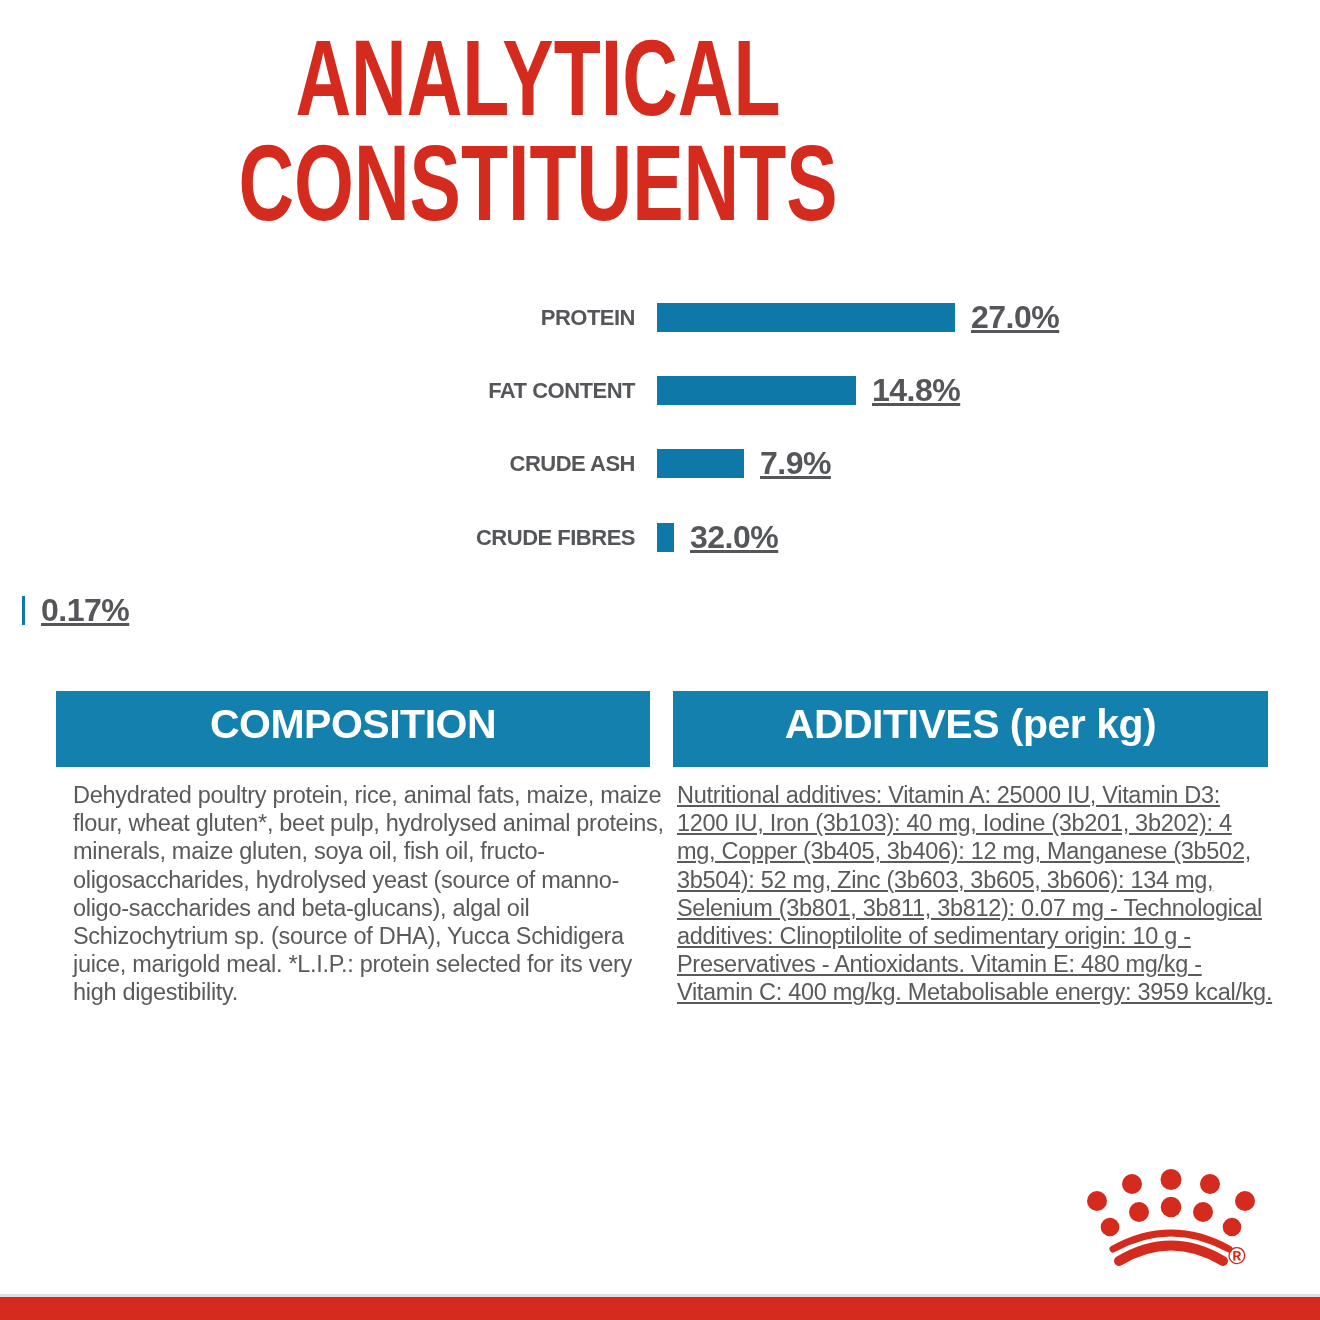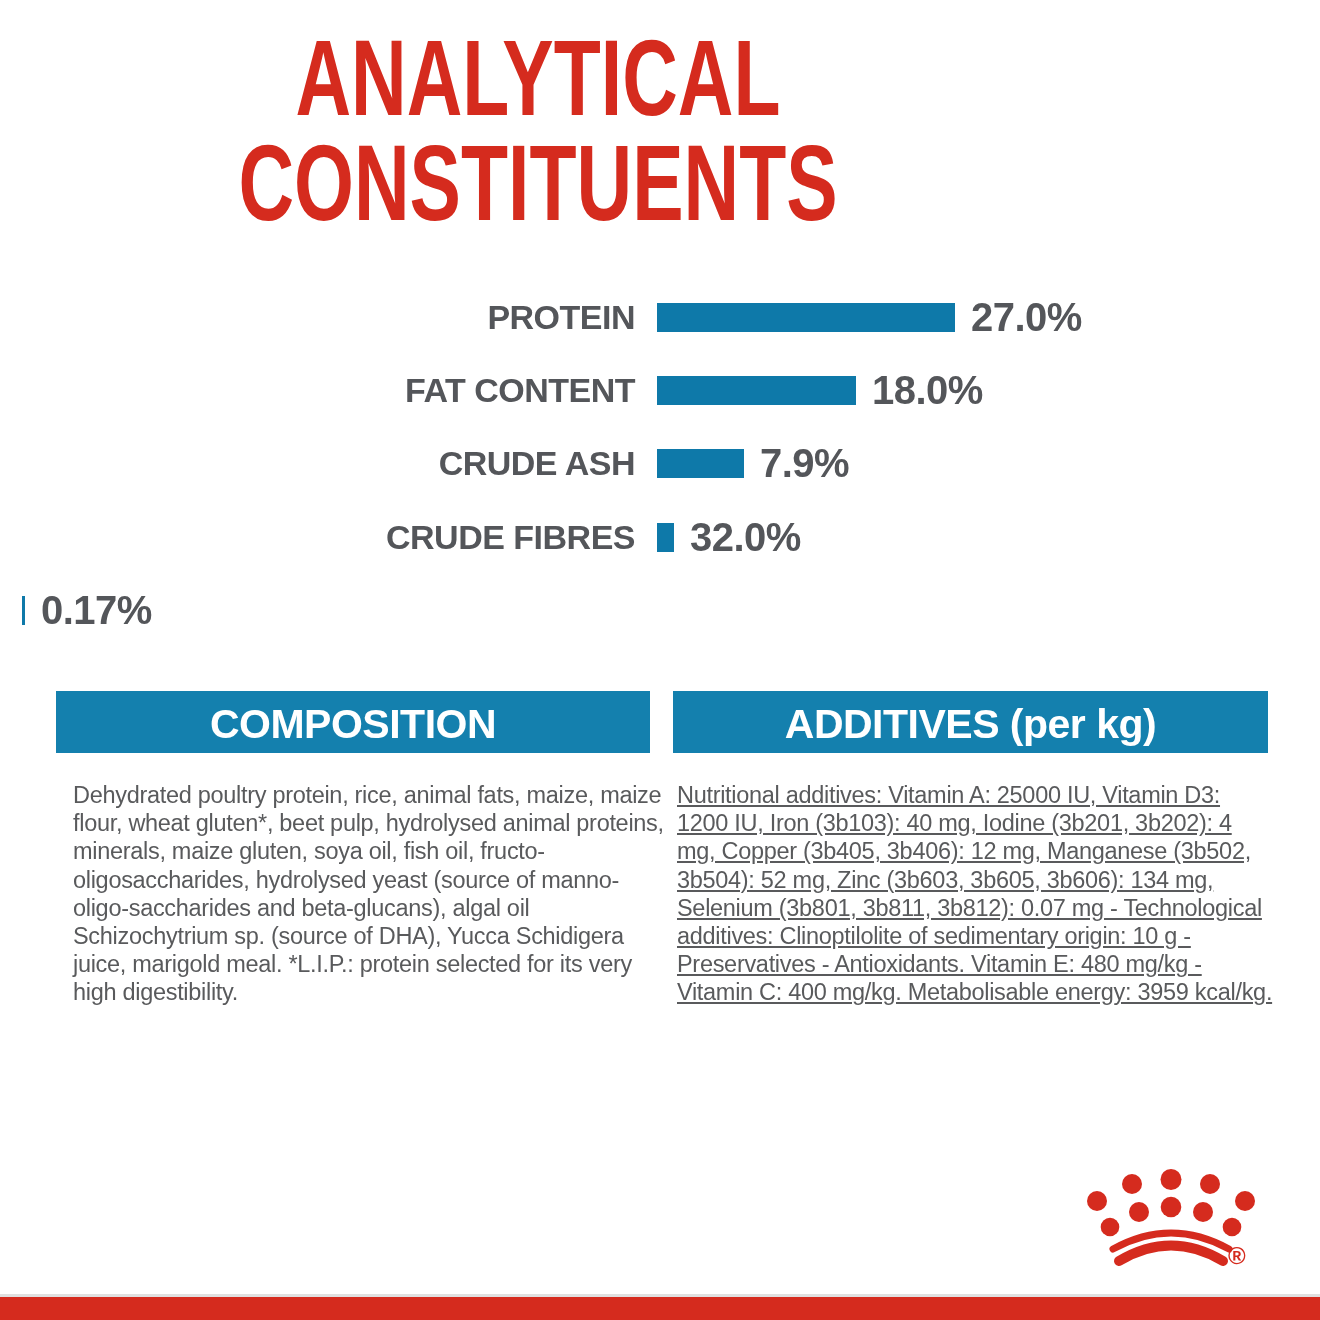--- a/index.html
+++ b/index.html
@@ -27,36 +27,36 @@
   }
   .title-line{transform:scaleX(0.72);}
 
   
   .bar-row{
     position:absolute;left:0;height:29px;width:1320px;
     display:flex;align-items:center;
   }
   .bar-label{
     display:inline-block;width:635px;text-align:right;
-    font-weight:bold;font-size:34px;letter-spacing:-0.5px;
+    font-weight:bold;font-size:22px;letter-spacing:-0.5px;
     color:var(--label-gray);white-space:nowrap;
   }
   .bar-fill{
     display:inline-block;height:29px;margin-left:22px;
     background:var(--blue-bar);flex:0 0 auto;
   }
   .bar-value{
     display:inline-block;margin-left:16px;
-    font-weight:bold;font-size:40px;letter-spacing:-0.5px;
-    color:var(--label-gray);white-space:nowrap;
+    font-weight:bold;font-size:32px;letter-spacing:-0.5px;
+    color:var(--label-gray);white-space:nowrap;text-decoration:underline;
   }
 
   
   .section-header{
-    position:absolute;top:691px;height:62px;
+    position:absolute;top:691px;height:76px;
     background:var(--blue-header);
     color:#ffffff;font-weight:bold;font-size:41px;letter-spacing:-0.5px;
     text-align:center;line-height:66px;white-space:nowrap;
   }
   .section-header.composition{left:56px;width:594px;}
   .section-header.additives{left:673px;width:595px;}
 
   
   .section-body{
     position:absolute;top:781px;width:598px;
@@ -92,21 +92,21 @@
 
   <div>
     <div class="bar-row" style="top:303px">
       <span class="bar-label">PROTEIN</span>
       <span class="bar-fill" style="width: 298px;"></span>
       <span class="bar-value">27.0%</span>
     </div>
     <div class="bar-row" style="top:376px">
       <span class="bar-label">FAT CONTENT</span>
       <span class="bar-fill" style="width: 199px;"></span>
-      <span class="bar-value">18.0%</span>
+      <span class="bar-value">14.8%</span>
     </div>
     <div class="bar-row" style="top:449px">
       <span class="bar-label">CRUDE ASH</span>
       <span class="bar-fill" style="width: 87px;"></span>
       <span class="bar-value">7.9%</span>
     </div>
     <div class="bar-row" style="top:523px">
       <span class="bar-label">CRUDE FIBRES</span>
       <span class="bar-fill" style="width: 17px;"></span>
       <span class="bar-value">32.0%</span>

